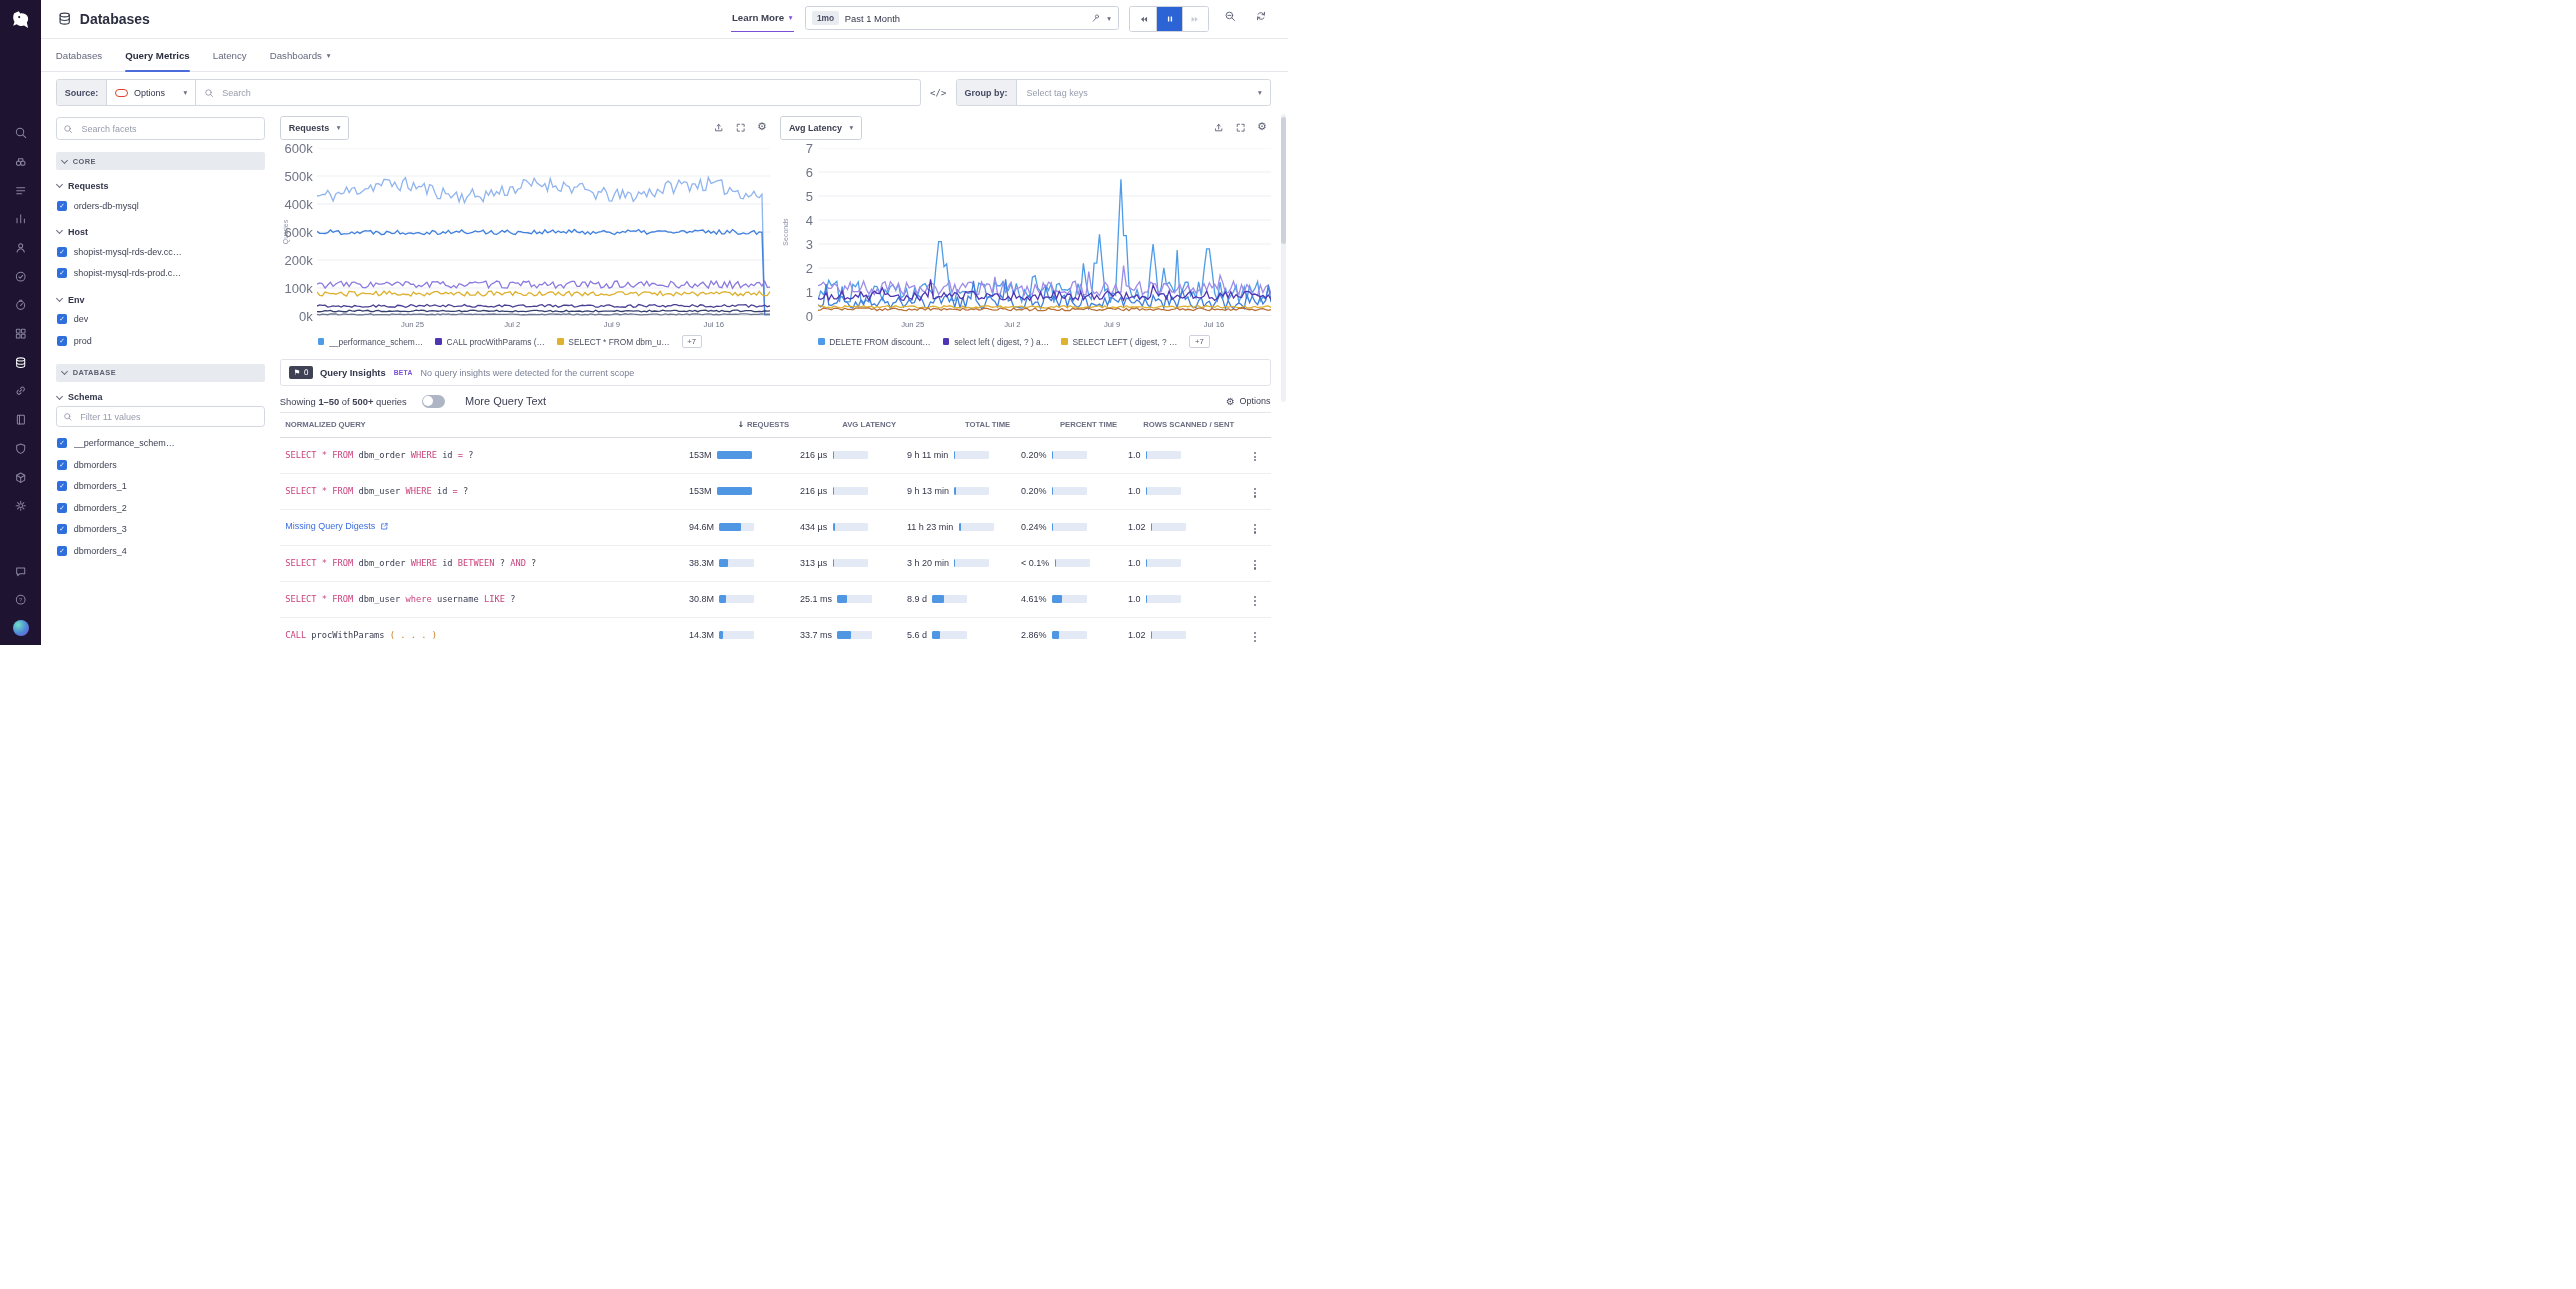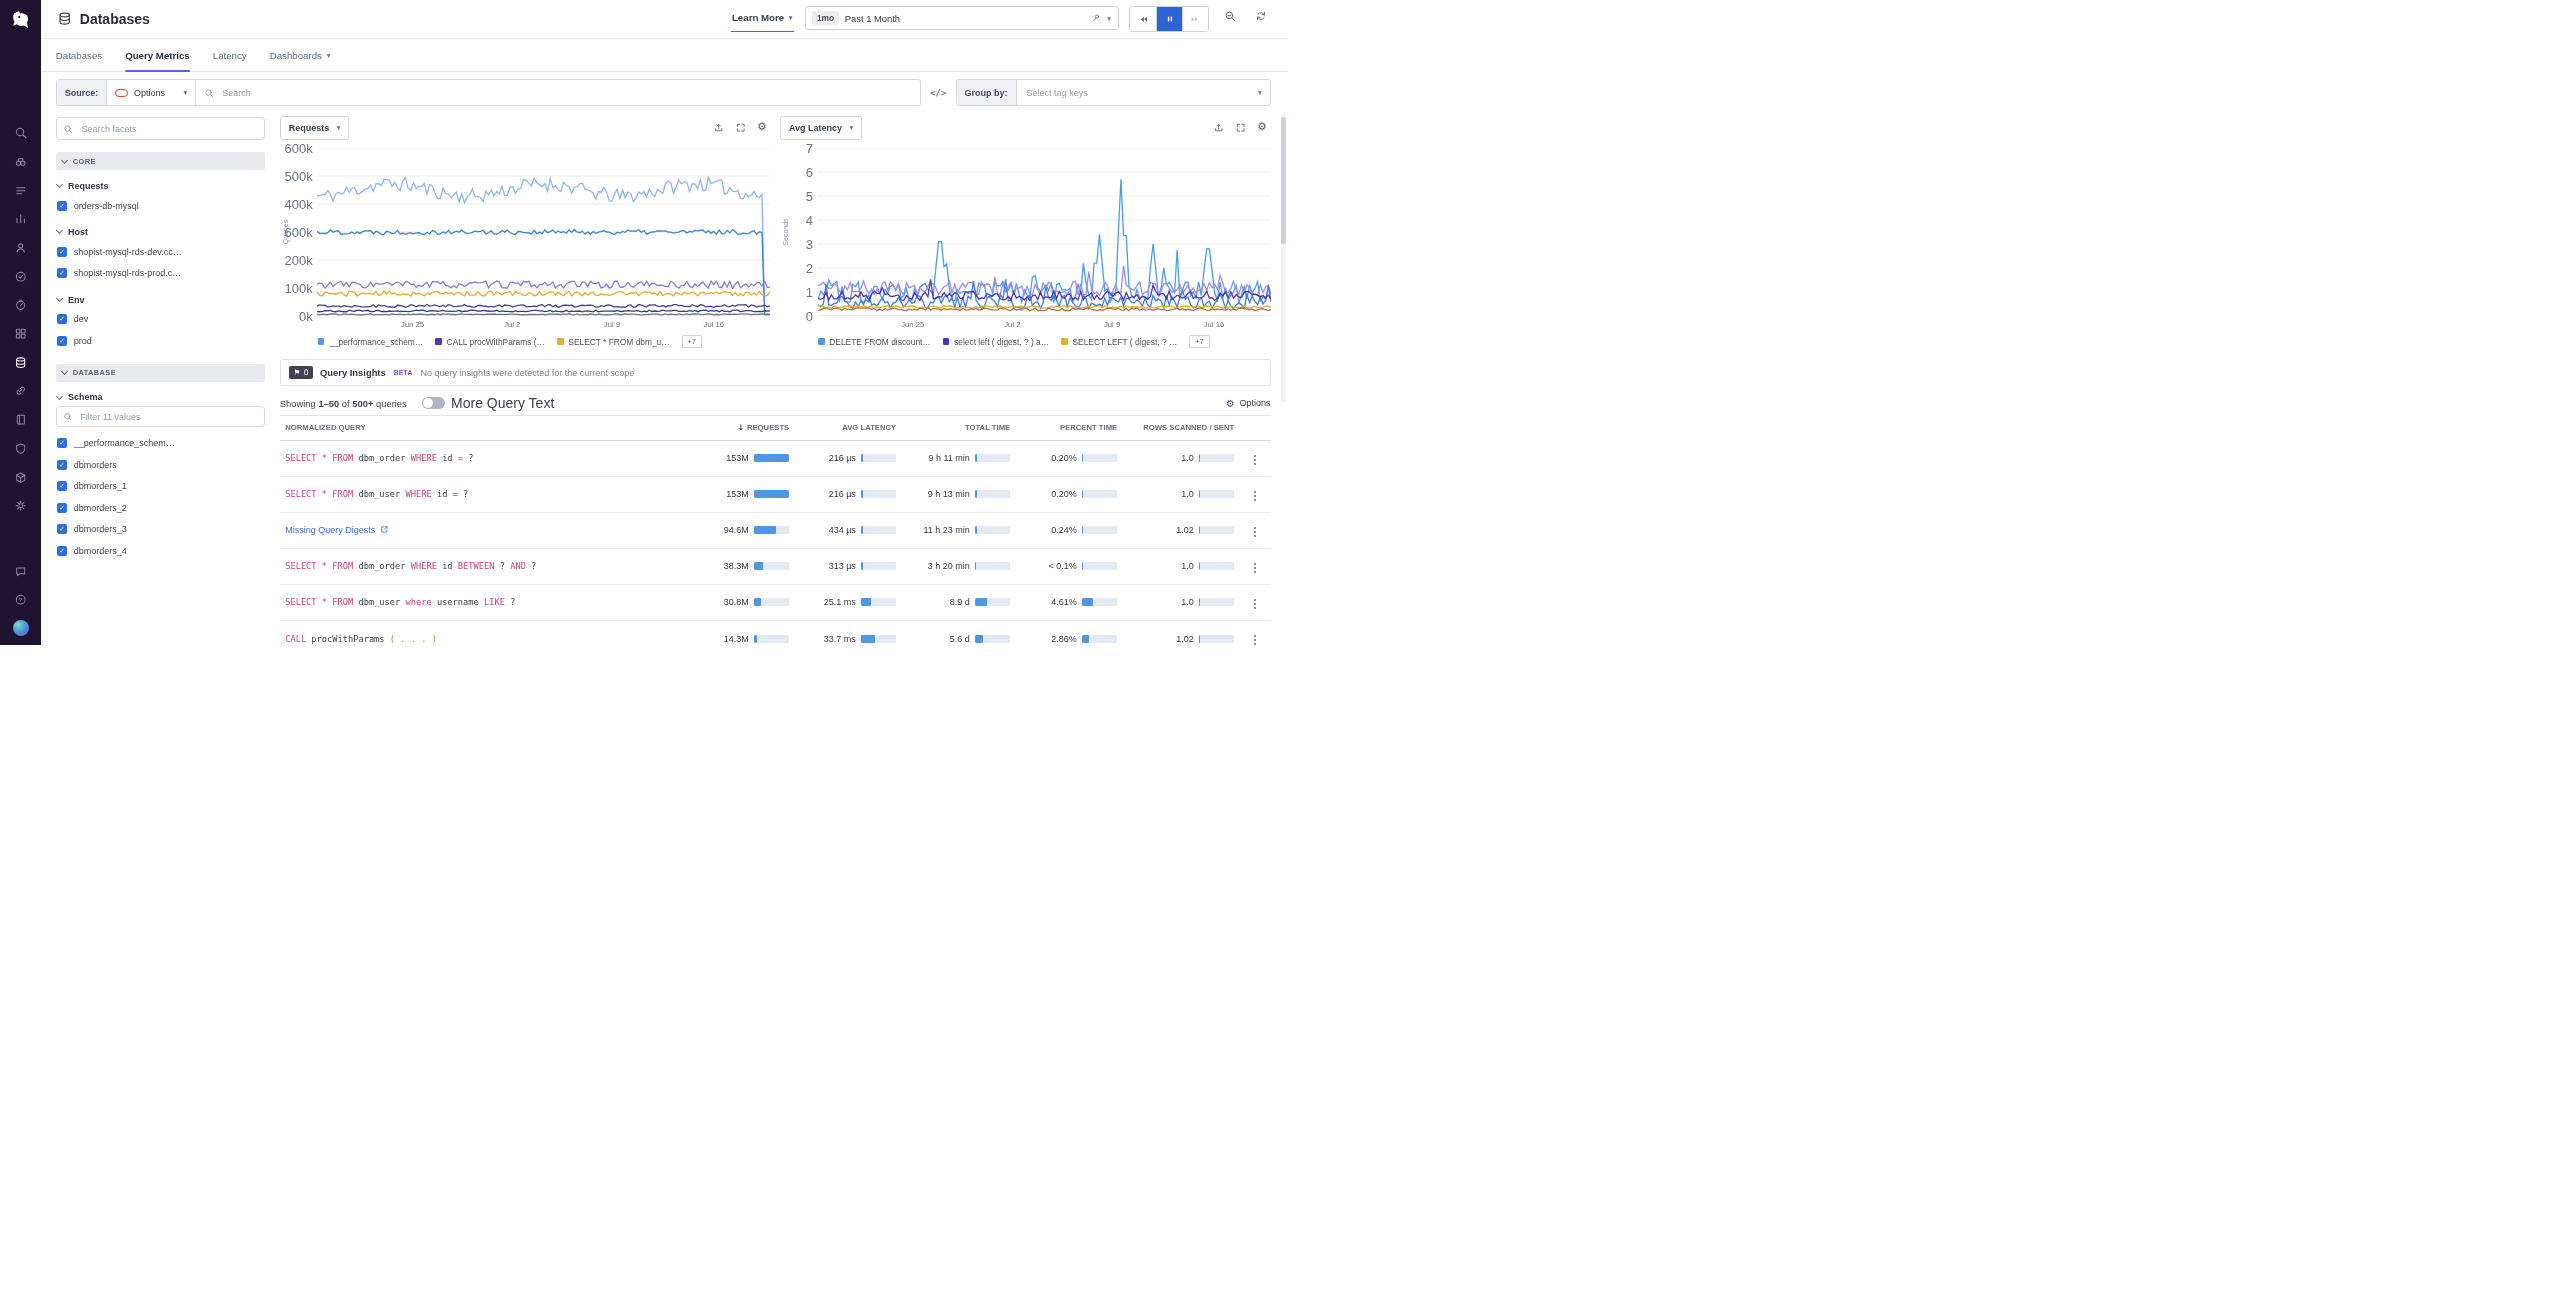--- a/index.html
+++ b/index.html
@@ -120,36 +120,36 @@
             padding:0 4.7px;font-size:7.7px;font-family:"DejaVu Sans",sans-serif}
   .qi-title{font-size:9.4px;font-weight:700;color:#33364a}
   .beta{font-size:6.7px;font-weight:700;color:#7a4fd6;letter-spacing:0.3px;margin:0 1.3px}
   .qi-msg{font-size:9px;color:#7b8095}
 
   
   .tcontrols{display:flex;align-items:center;margin-bottom:4px;flex:none}
   .showing{font-size:9.4px;color:#3c3f52}
   .toggle{width:23.5px;height:12.7px;background:#aeb5c4;border-radius:6.7px;margin-left:14.8px;position:relative;flex:none;cursor:pointer}
   .knob{position:absolute;left:1.3px;top:1.3px;width:10px;height:10px;background:#fff;border-radius:50%}
-  .toggle-label{margin-left:6px;font-size:14px;color:#3c3f52}
+  .toggle-label{margin-left:20px;font-size:11px;color:#3c3f52}
   .options{margin-left:auto;display:flex;align-items:center;gap:4.7px;font-size:9px;color:#3c3f52;cursor:pointer}
   .gear-glyph{font-family:"DejaVu Sans",sans-serif;font-size:10px;color:#4a4e61}
 
   
   table{width:100%;border-collapse:collapse;table-layout:fixed}
   thead th{font-size:7.7px;font-weight:700;color:#696e82;text-align:right;padding:7.4px 5.4px;
            border-top:0.7px solid #e3e5ea;border-bottom:0.7px solid #d9dce3;white-space:nowrap;overflow:hidden}
   th.left{text-align:left}
   .sort-arrow{color:#33364a;margin-right:2.7px;font-family:"DejaVu Sans",sans-serif;font-size:8px}
   tbody td{border-bottom:0.7px solid #eceef2;padding:8.4px 5.4px;font-size:9px;vertical-align:middle;overflow:hidden}
   .qcell{font-family:"DejaVu Sans Mono",monospace;font-size:8.7px;white-space:nowrap;text-overflow:ellipsis;color:#3a3d51}
   .tk-k{color:#c9437c}.tk-i{color:#3a3d51}.tk-o{color:#c77c1e}
   .qlink{color:#3b6ddd;font-family:"Liberation Sans",sans-serif;font-size:9px;cursor:pointer}
   .extlink{color:#3b6ddd;margin-left:4.7px;display:inline-block;vertical-align:-1.3px}
-  .mwrap{display:flex;align-items:center;justify-content:flex-end;gap:5.4px}
+  .mwrap{display:flex;align-items:center;gap:5.4px}
   .mval{color:#33364a;white-space:nowrap}
   .bar{width:35px;height:8px;background:#e3e9f5;border-radius:1.3px;overflow:hidden;flex:none;display:block}
   .fill{display:block;height:100%;background:#4f97e3;border-radius:1.3px}
   .kcell{text-align:center;padding:8.4px 1.3px}
   .kebab{display:inline-flex;flex-direction:column;gap:1.7px;padding:2.7px;cursor:pointer}
   .kebab i{width:2.1px;height:2.1px;border-radius:50%;background:#6a6e80;display:block}
 
   .vscroll{position:absolute;right:2px;top:114px;width:5.4px;height:288px;background:#f0f1f4;border-radius:2.7px}
   .vscroll .thumb{position:absolute;top:2.7px;left:0;width:5.4px;height:127px;background:#cdd1da;border-radius:2.7px}
 </style>

